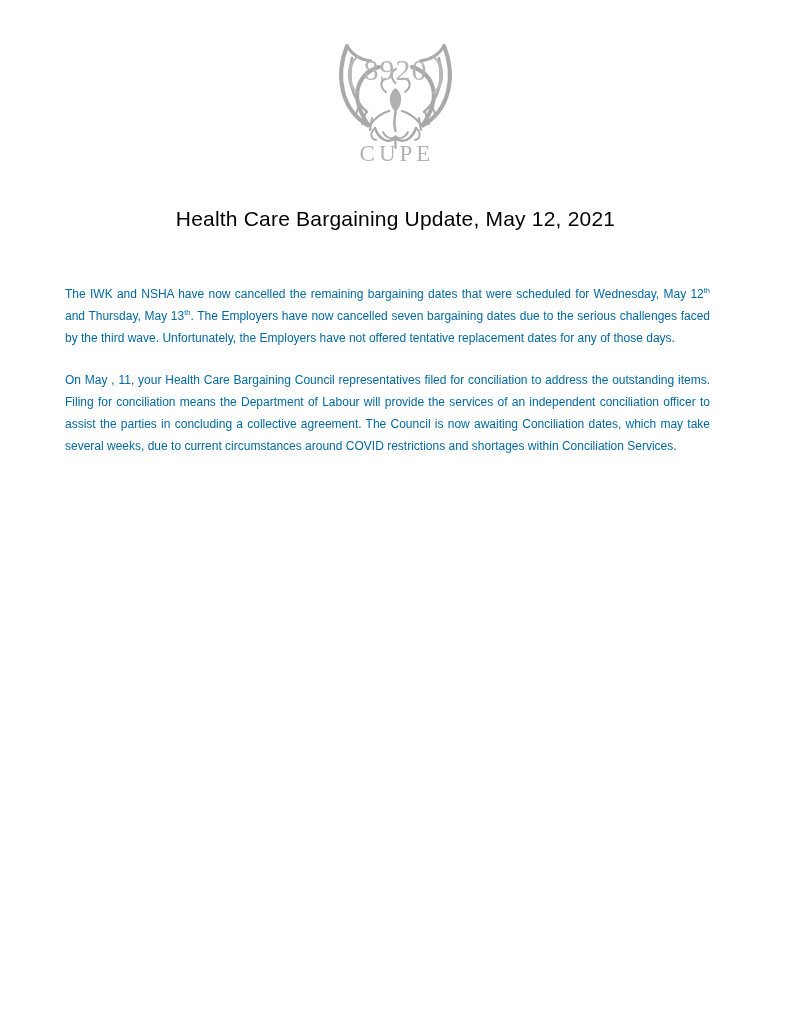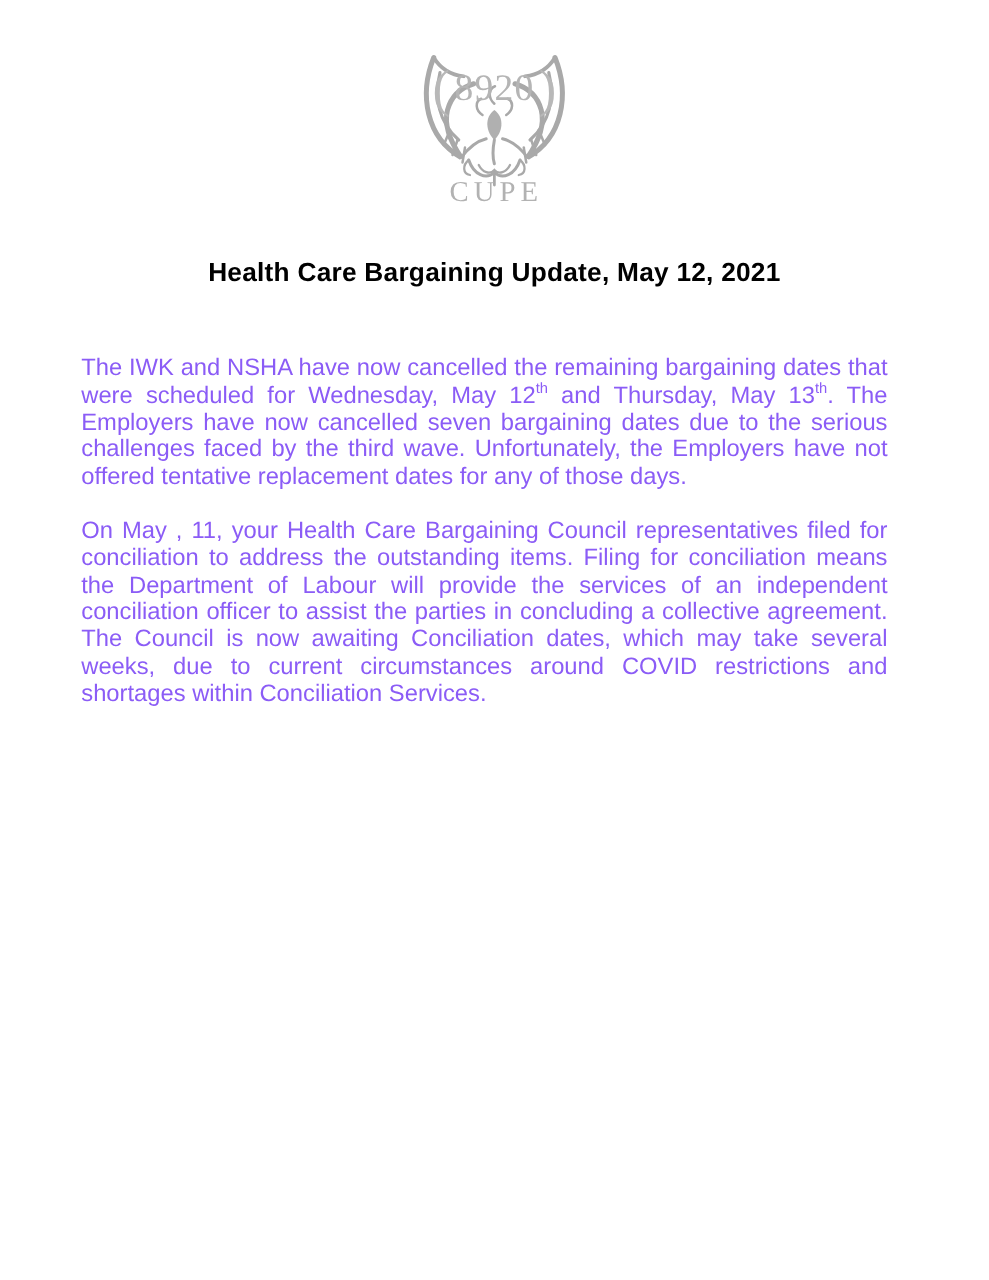--- a/index.html
+++ b/index.html
@@ -17,33 +17,33 @@
     margin: 28px auto 0;
     width: 145px;
     text-align: center;
   }
   .logo-wrap svg { display: block; }
   .title {
     margin: 40px 0 0 0;
     text-align: center;
     font-size: 21px;
     line-height: 26px;
-    font-weight: bold;
+    font-weight: normal;
     color: #000000;
     letter-spacing: 0.2px;
   }
   .doc-body {
     margin: 52px 65px 0 65px; 
   }
   .doc-body p {
     margin: 0 16px 21px 0;
-    font-size: 19px;
+    font-size: 12px;
     line-height: 21.8px;
     text-align: justify;
-    color: #8b5cf6;
+    color: #0369a1;
   }
   .doc-body p sup {
     font-size: 62%;
     line-height: 0;
     vertical-align: super;
   }
 </style>
 </head>
 <body>
 

